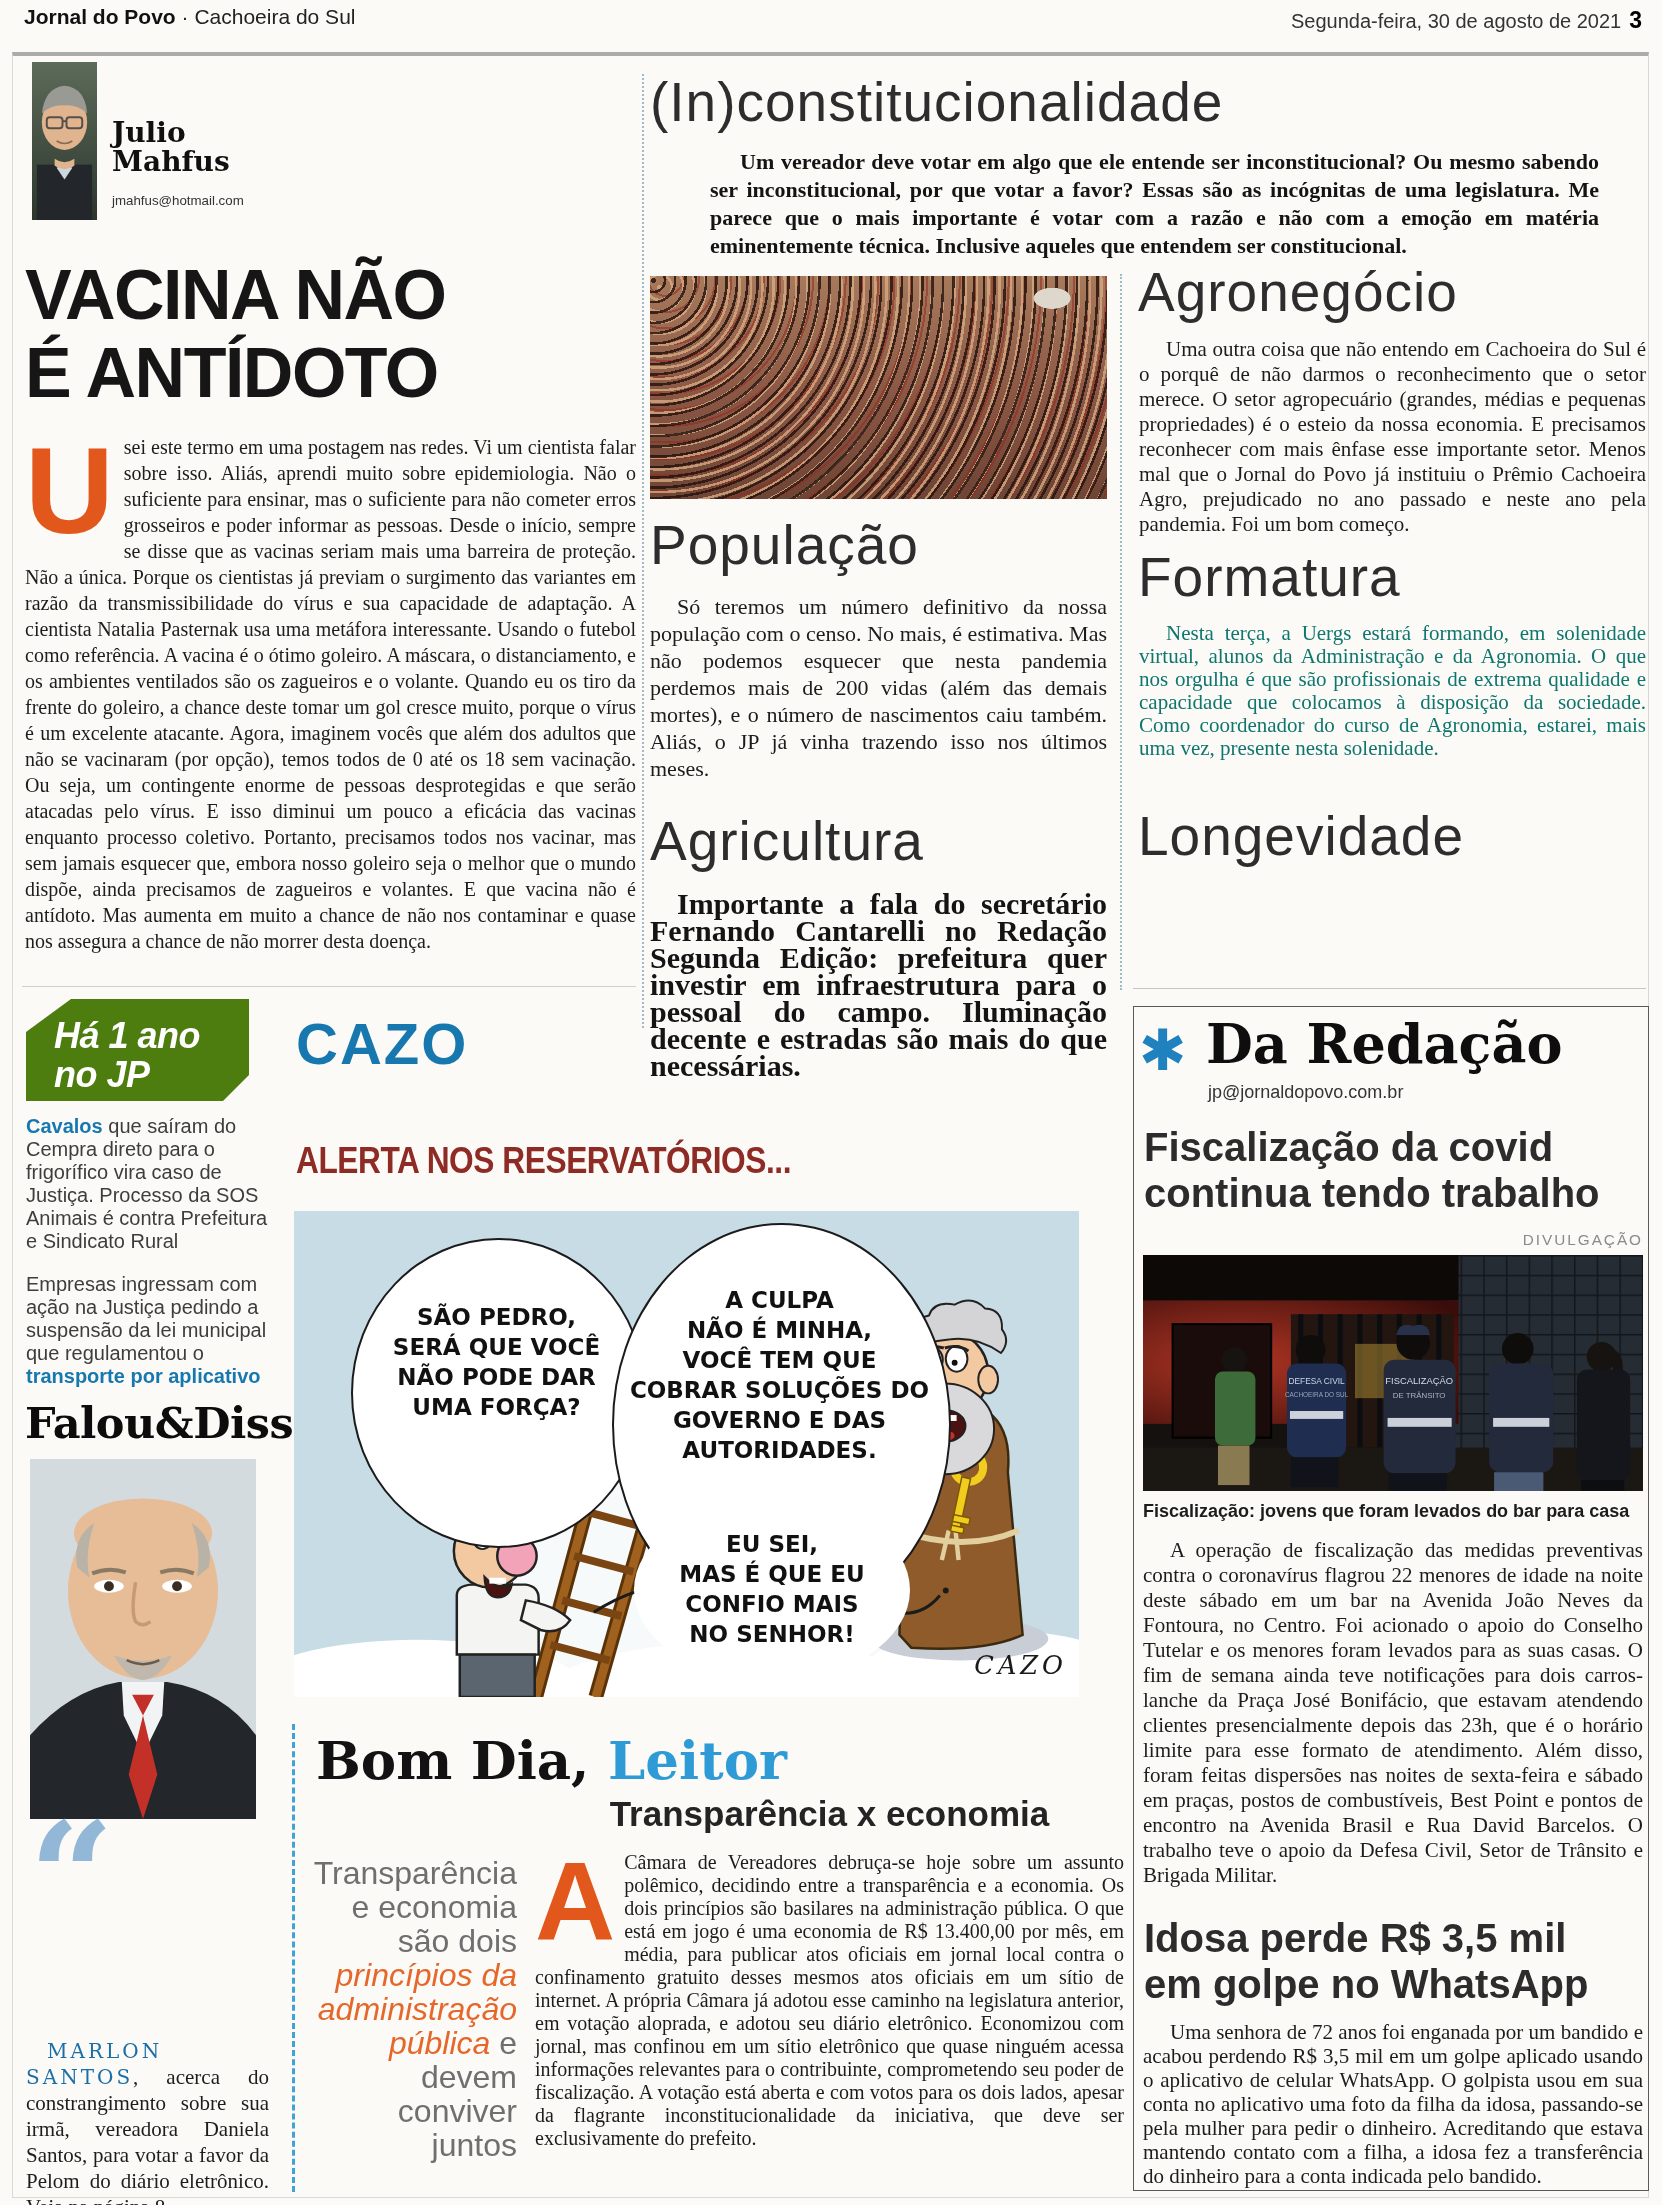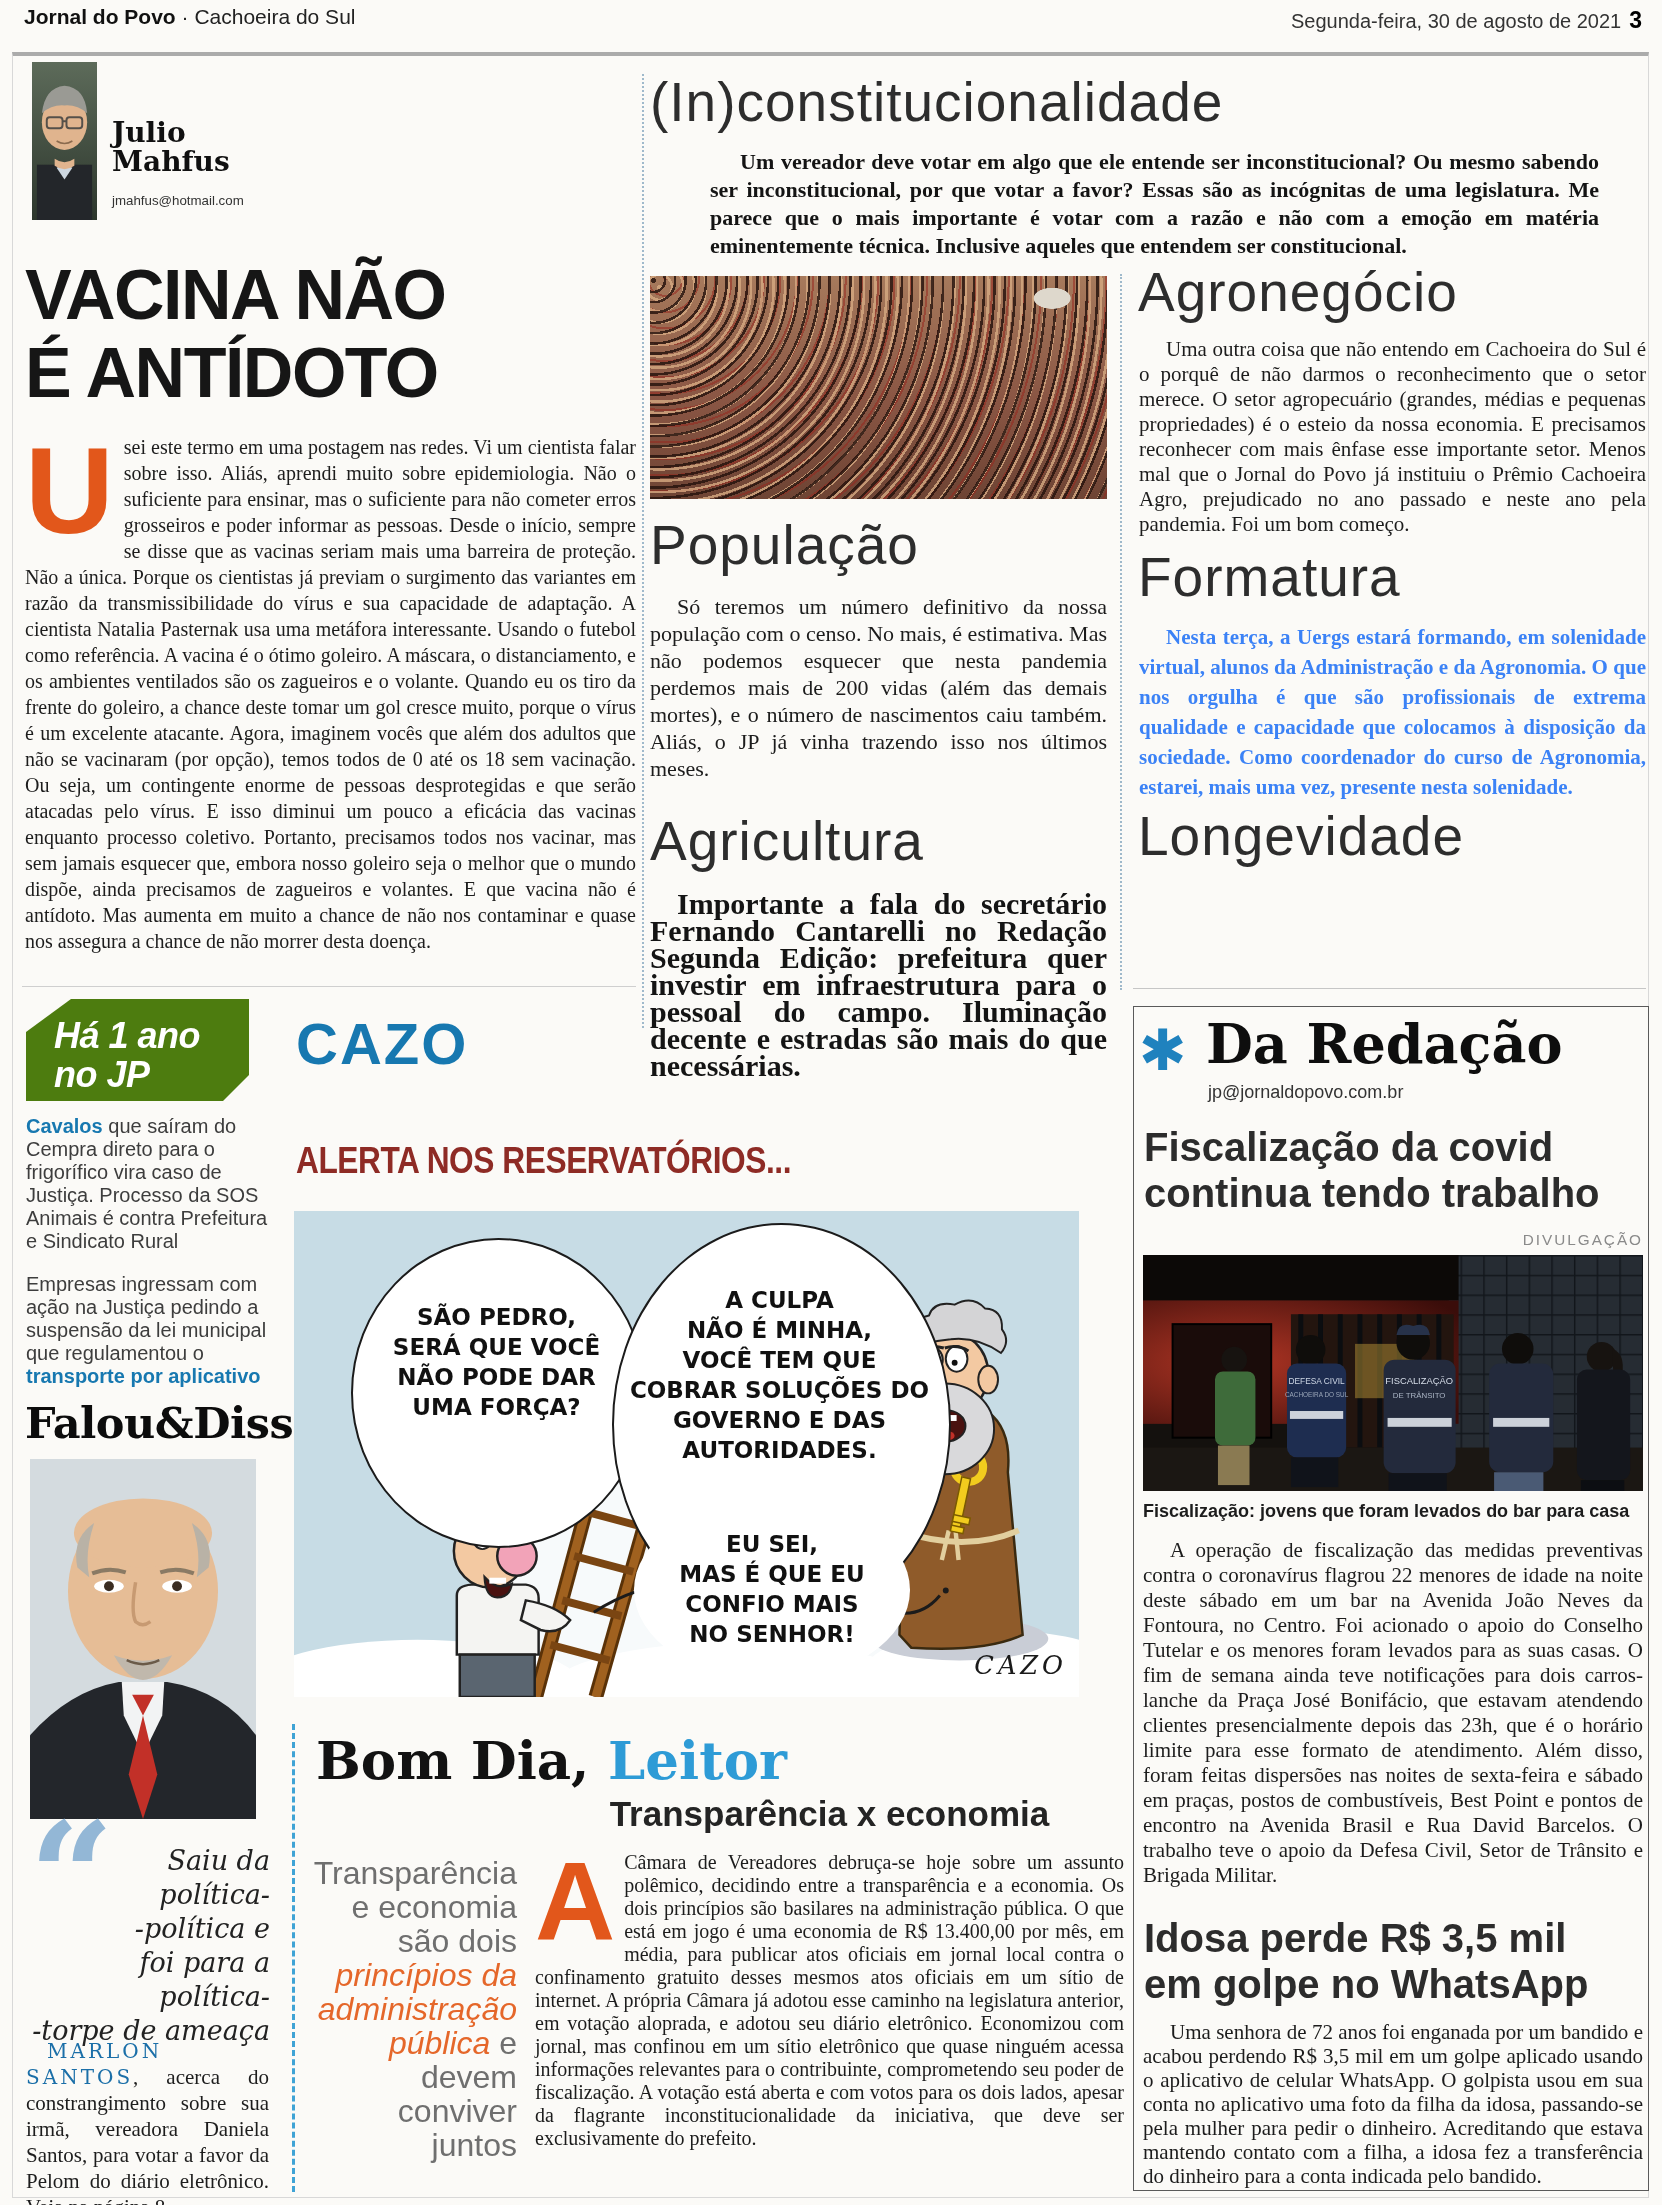--- a/index.html
+++ b/index.html
@@ -59,21 +59,21 @@
       linear-gradient(180deg,#a77a5c 0%,#8a5644 55%,#6e4434 100%);}
   .pop-title{left:650px;top:516px;font-size:55px;line-height:59px;}
   .pop-body{left:650px;top:593px;width:457px;font-size:22px;line-height:27px;text-indent:27px;}
   .agr-title{left:650px;top:812px;font-size:55px;line-height:59px;}
   .agr-body{left:650px;top:890px;width:457px;font-weight:700;font-size:30px;line-height:27px;text-indent:27px;color:#141414;}
 
   
   .agro-title{left:1138px;top:263px;font-size:55px;line-height:59px;}
   .agro-body{left:1139px;top:337px;width:507px;font-size:21px;line-height:25px;text-indent:27px;}
   .form-title{left:1138px;top:548px;font-size:55px;line-height:59px;}
-  .form-body{left:1139px;top:622px;width:507px;font-weight:700;font-size:21px;line-height:30px;text-indent:27px;color:#3b82f6;}
+  .form-body{left:1139px;top:622px;width:507px;font-weight:400;font-size:21px;line-height:23px;text-indent:27px;color:#0f766e;}
   .long-title{left:1138px;top:807px;font-size:55px;line-height:59px;}
   .long-body{left:1139px;top:881px;width:507px;font-size:21px;line-height:25px;text-indent:27px;}
 
   
   .cazo-logo{left:296px;top:1010px;font-weight:900;font-size:58px;color:#1778B0;letter-spacing:2px;}
   .cazo-alert{left:296px;top:1140px;font-weight:800;font-size:36px;color:#8E2B25;transform:scaleX(.88);transform-origin:left;letter-spacing:-0.5px;}
   .panel{left:294px;top:1211px;width:785px;height:486px;background:#C7DCE5;}
   .bubble{position:absolute;background:#fff;border:2.5px solid #1b1b1b;border-radius:50%;}
   .bub1{left:57px;top:27px;width:291px;height:306px;}
   .bub2{left:318px;top:12.3px;width:335px;height:399px;}
@@ -206,25 +206,20 @@
     <ellipse cx="298" cy="258" rx="30" ry="13" fill="#fff"></ellipse>
     <circle cx="298" cy="258" r="10" fill="#3a2d22"></circle>
     <path d="M126,232 Q160,218 194,230" stroke="#8a7a64" stroke-width="8" fill="none"></path>
     <path d="M264,230 Q298,218 332,232" stroke="#8a7a64" stroke-width="8" fill="none"></path>
     <path d="M214,250 Q204,310 214,330 Q228,342 244,330" stroke="#c79a72" stroke-width="7" fill="none"></path>
     <path d="M170,398 Q229,420 288,398 Q260,448 229,448 Q198,448 170,398 Z" fill="#c0b8ac"></path>
     <path d="M196,408 Q229,424 262,408" stroke="#6a5a48" stroke-width="5" fill="none"></path>
   </svg>
 
   <div class="abs quote-icon">“</div>
-  <div class="abs quote-text dserif pre">Saiu da
-política-
--política e
-foi para a política-
--torpe de ameaça</div>
   <div class="abs attr serif just">
     <span class="nm dserif">MARLON SANTOS</span><span>, acerca do constrangimento sobre sua irmã, vereadora Daniela Santos, para votar a favor da Pelom do diário eletrônico. Veja na página 8.</span>
   </div>
 
   <div class="abs cazo-logo">CAZO</div>
   <div class="abs cazo-alert">ALERTA NOS RESERVATÓRIOS...</div>
 
   <div class="abs panel">
     <svg width="785" height="486" viewBox="0 0 1592 986">
       <ellipse cx="850" cy="760" rx="470" ry="240" fill="#ffffff" opacity="0.85"></ellipse>

